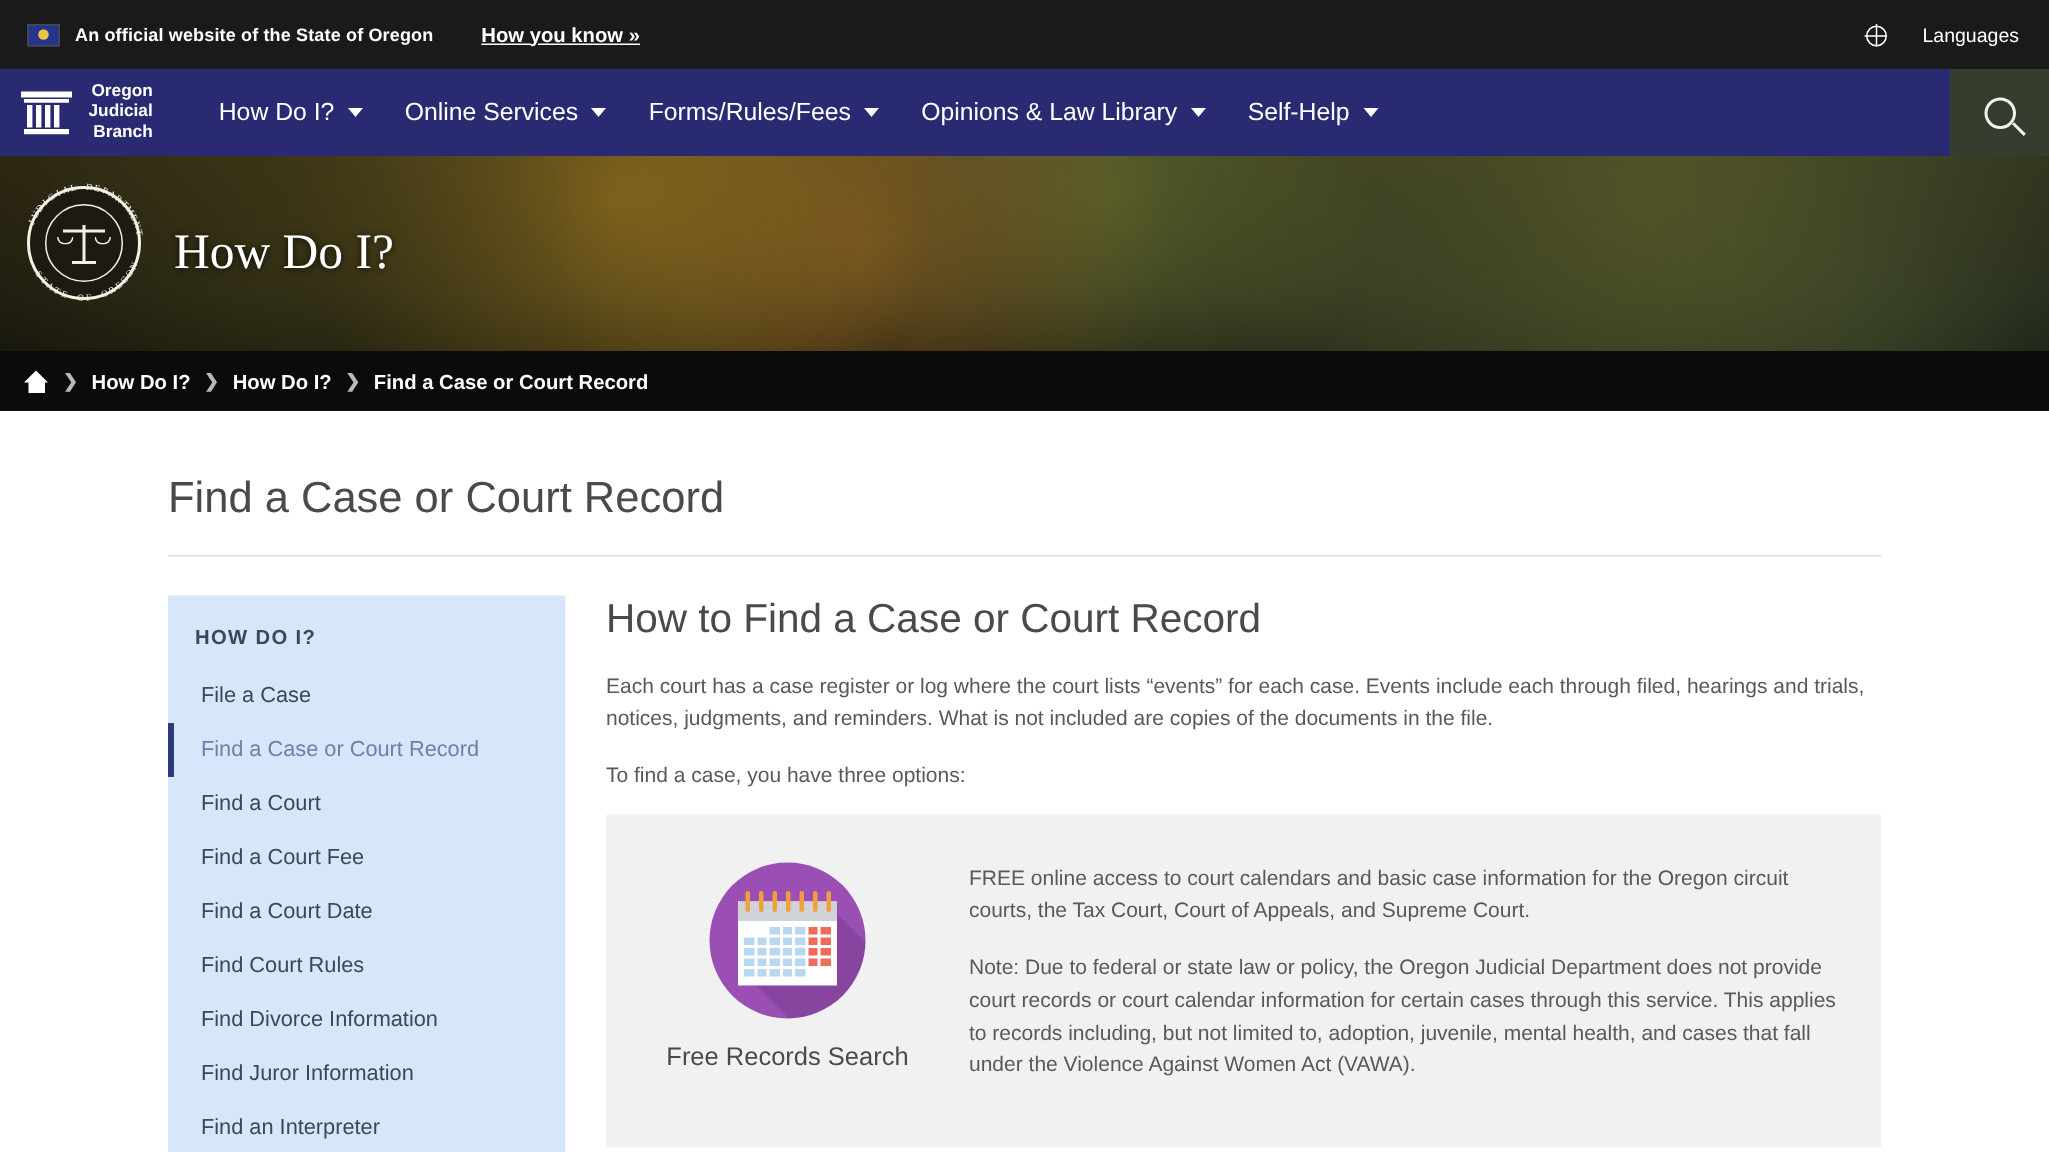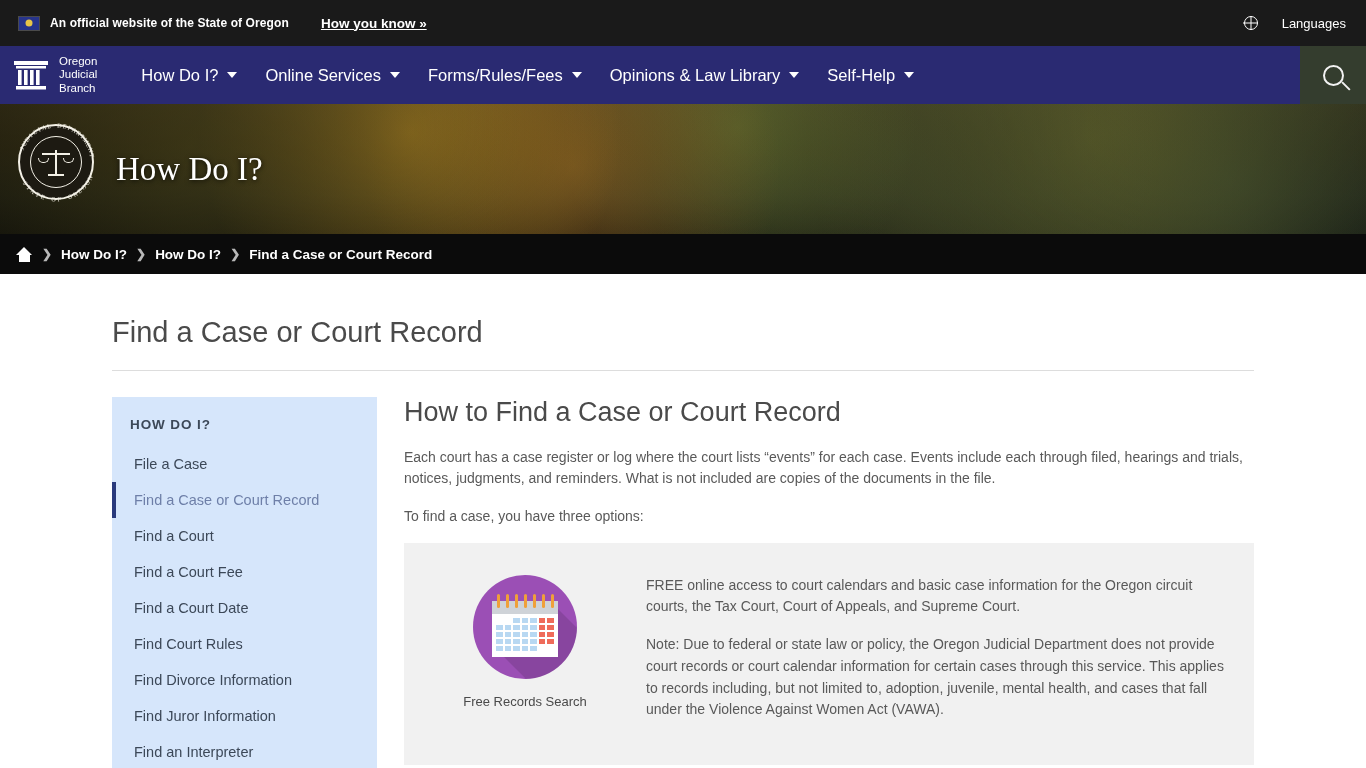--- a/index.html
+++ b/index.html
@@ -39,21 +39,21 @@
   }
   .state-text { font-size: 12px; font-weight: bold; letter-spacing: .1px; }
   .how-you-know {
     margin-left: 32px;
     font-size: 13.5px;
     font-weight: bold;
     text-decoration: underline;
     color: #ffffff;
     cursor: pointer;
   }
-  .state-right { margin-left: auto; display: flex; align-items: center; gap: 24px; cursor: pointer; }
+  .state-right { margin-left: auto; display: flex; align-items: flex-end; gap: 24px; cursor: pointer; }
   .globe-icon {
     width: 14px; height: 14px;
     border: 1.4px solid #ffffff;
     border-radius: 50%;
     position: relative;
   }
   .globe-icon::before {
     content: ""; position: absolute;
     left: 50%; top: -1.4px; bottom: -1.4px;
     width: 0; border-left: 1.4px solid #ffffff;
@@ -73,22 +73,23 @@
     background: #2a2a72;
     display: flex;
     align-items: center;
     position: relative;
   }
   .brand { display: flex; align-items: center; padding-left: 12px; gap: 9px; cursor: pointer; }
   .brand-mark { width: 38px; height: 34px; position: relative; flex: none; }
   .brand-text {
     color: #ffffff;
     font-size: 11.5px;
-    font-weight: normal;
+    font-weight: bold;
     line-height: 1.17;
+    text-align: right;
   }
   .nav-items { display: flex; align-items: center; margin-left: 30px; gap: 0; }
   .nav-item {
     color: #ffffff;
     font-size: 16.5px;
     padding: 0 14px;
     display: flex;
     align-items: center;
     gap: 9px;
     cursor: pointer;
@@ -340,21 +341,21 @@
   .cal-grid {
     display: grid;
     grid-template-columns: repeat(7, 1fr);
     gap: 2px;
     padding: 4px 4px;
   }
   .cal-grid i { display: block; height: 5px; background: #b8d8f2; }
   .cal-grid i.red { background: #ef6b5a; }
   .cal-grid i.blank { background: transparent; }
   .media-caption {
-    font-size: 13px;
+    font-size: 17px;
     color: #4a4a4a;
     line-height: 1.45;
   }
   .option-body { flex: 1; min-width: 0; padding-top: 4px; }
   .option-body p { font-size: 14px; color: #595959; line-height: 1.55; }
   .green-btn {
     display: inline-block;
     background: #57b957;
     color: #000000;
     font-size: 16px;

